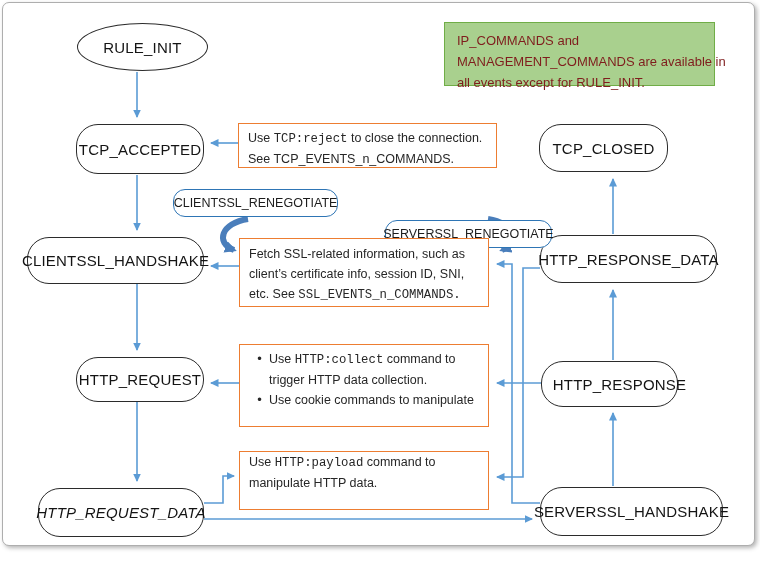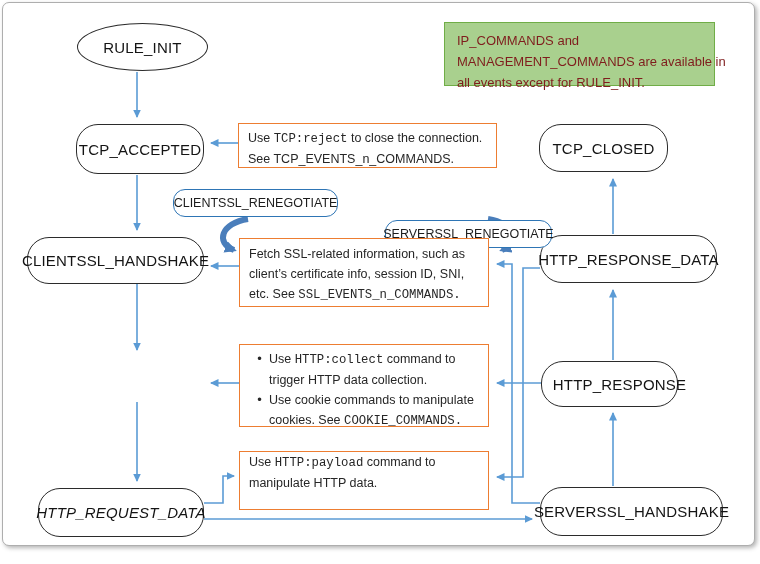--- a/index.html
+++ b/index.html
@@ -72,20 +72,23 @@
 
   <div class="node ellipse" style="left:77px;top:23px;width:131px;height:48px;">
     <span>RULE_INIT</span>
   </div>
   <div class="node" style="left:76px;top:124px;width:128px;height:50px;">
     <span>TCP_ACCEPTED</span>
   </div>
   <div class="node" style="left:27px;top:237px;width:177px;height:47px;">
     <span>CLIENTSSL_HANDSHAKE</span>
   </div>
+  <div class="node" style="left:76px;top:357px;width:128px;height:45px;">
+    <span>HTTP_REQUEST</span>
+  </div>
   <div class="node" style="left:38px;top:488px;width:166px;height:49px;font-style:italic;">
     <span>HTTP_REQUEST_DATA</span>
   </div>
   <div class="node" style="left:539px;top:124px;width:129px;height:48px;">
     <span>TCP_CLOSED</span>
   </div>
   <div class="node" style="left:540px;top:235px;width:177px;height:48px;">
     <span>HTTP_RESPONSE_DATA</span>
   </div>
   <div class="node" style="left:541px;top:361px;width:137px;height:46px;padding-left:20px;">
@@ -124,21 +127,20 @@
       <span class="dot"></span>
       <div>
         <div class="line"><span>Use </span><span class="mono">HTTP:collect</span><span> command to</span></div>
         <div class="line"><span>trigger HTTP data collection.</span></div>
       </div>
     </div>
     <div class="bullet-row">
       <span class="dot"></span>
       <div>
         <div class="line"><span>Use cookie commands to manipulate</span></div>
-        <div class="line"><span>cookies. See </span><span class="mono">COOKIE_COMMANDS.</span></div>
       </div>
     </div>
   </div>
 
   <div class="note" style="left:239px;top:451px;width:250px;height:59px;padding-top:0;">
     <div class="line"><span>Use </span><span class="mono">HTTP:payload</span><span> command to</span></div>
     <div class="line"><span>manipulate HTTP data.</span></div>
   </div>
 </div>
 

